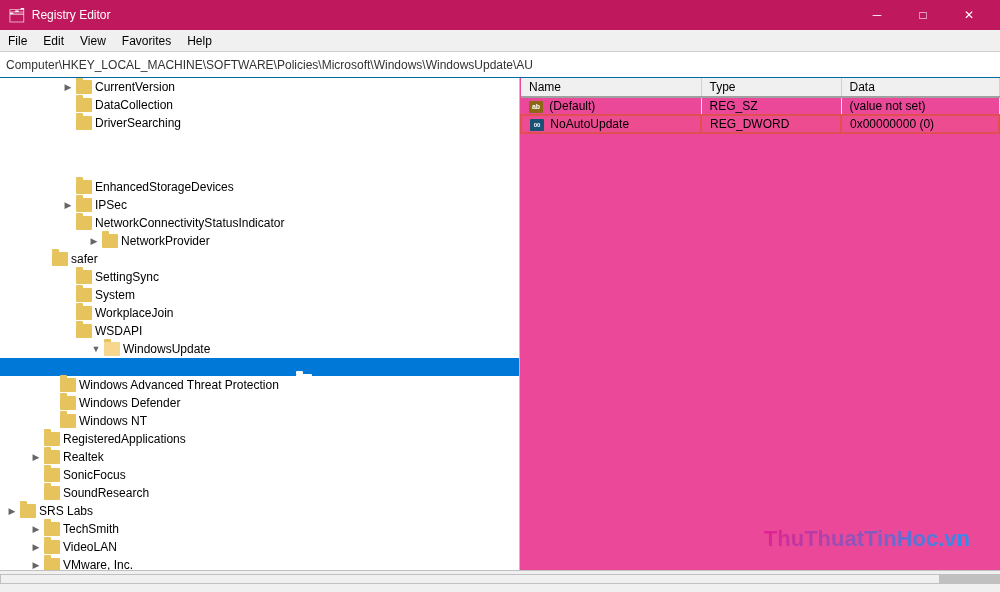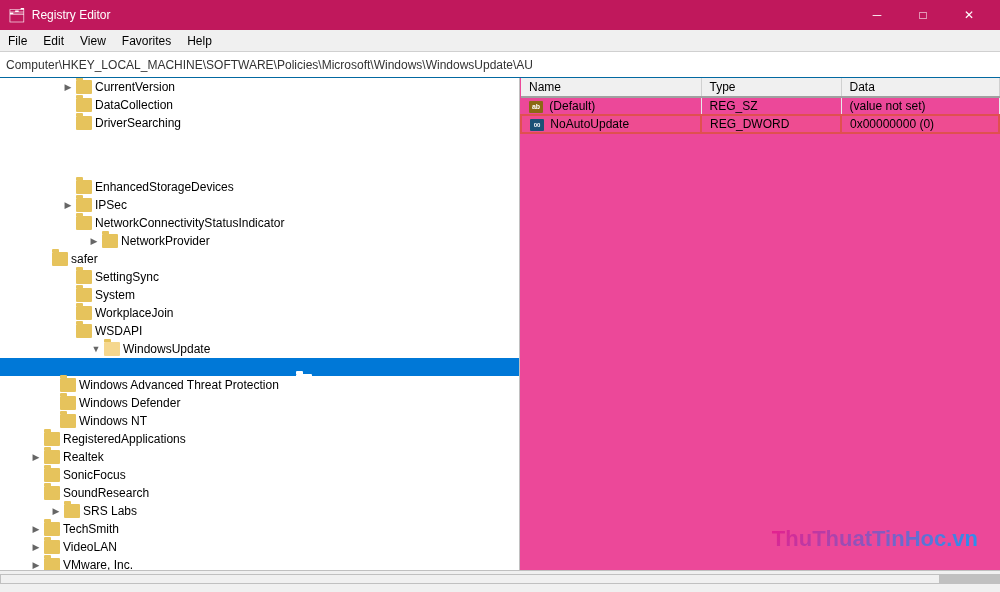--- a/index.html
+++ b/index.html
@@ -176,21 +176,21 @@
 
     
     .tree-pane::-webkit-scrollbar { width: 17px; }
     .tree-pane::-webkit-scrollbar-track { background: #f0f0f0; }
     .tree-pane::-webkit-scrollbar-thumb { background: #c0c0c0; border: 3px solid #f0f0f0; }
 
     
     .watermark {
       position: absolute;
       bottom: 40px;
-      right: 22px;
+      right: 30px;
       font-size: 22px;
       font-weight: bold;
       background: linear-gradient(135deg, #e91e8c, #2196f3);
       -webkit-background-clip: text;
       -webkit-text-fill-color: transparent;
       background-clip: text;
       pointer-events: none;
       z-index: 10;
     }
 
@@ -330,21 +330,21 @@
     <div class="tree-item" style="padding-left: 28px;">
       <span class="expand-btn leaf"></span>
       <span class="folder-icon"></span>
       <span class="tree-label">SonicFocus</span>
     </div>
     <div class="tree-item" style="padding-left: 28px;">
       <span class="expand-btn leaf"></span>
       <span class="folder-icon"></span>
       <span class="tree-label">SoundResearch</span>
     </div>
-    <div class="tree-item" style=" margin-left: 44px;">
+    <div class="tree-item" style="">
       <span class="expand-btn collapsed"></span>
       <span class="folder-icon"></span>
       <span class="tree-label">SRS Labs</span>
     </div>
     <div class="tree-item" style="padding-left: 28px;">
       <span class="expand-btn collapsed"></span>
       <span class="folder-icon"></span>
       <span class="tree-label">TechSmith</span>
     </div>
     <div class="tree-item" style="padding-left: 28px;">

